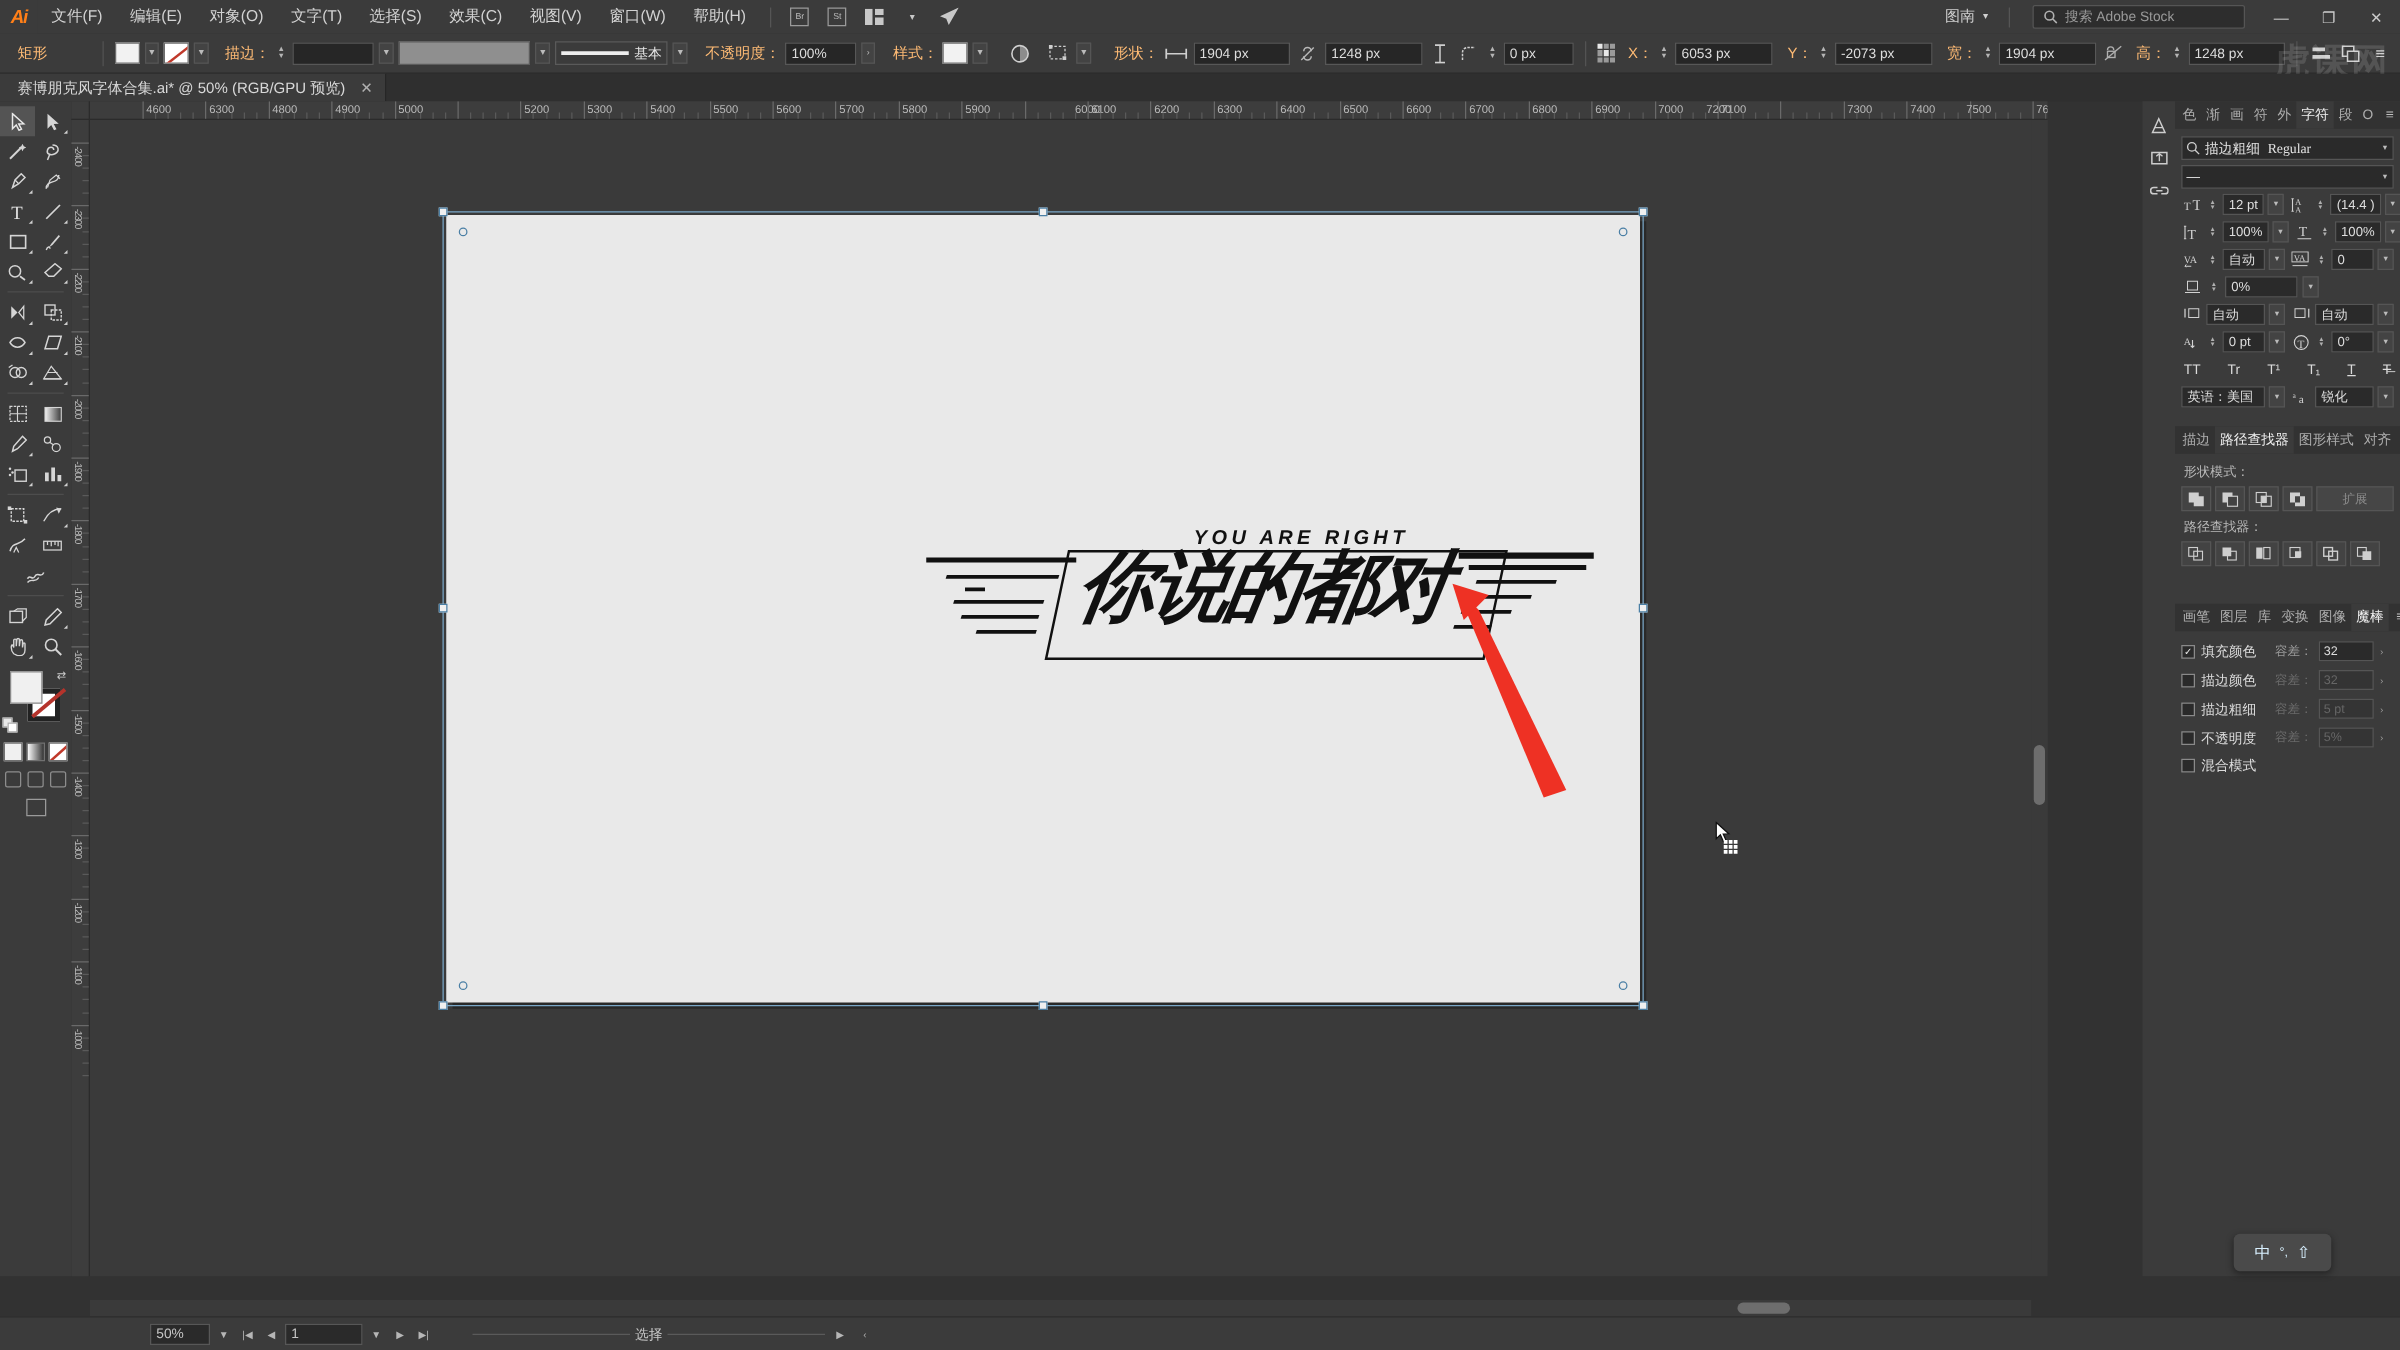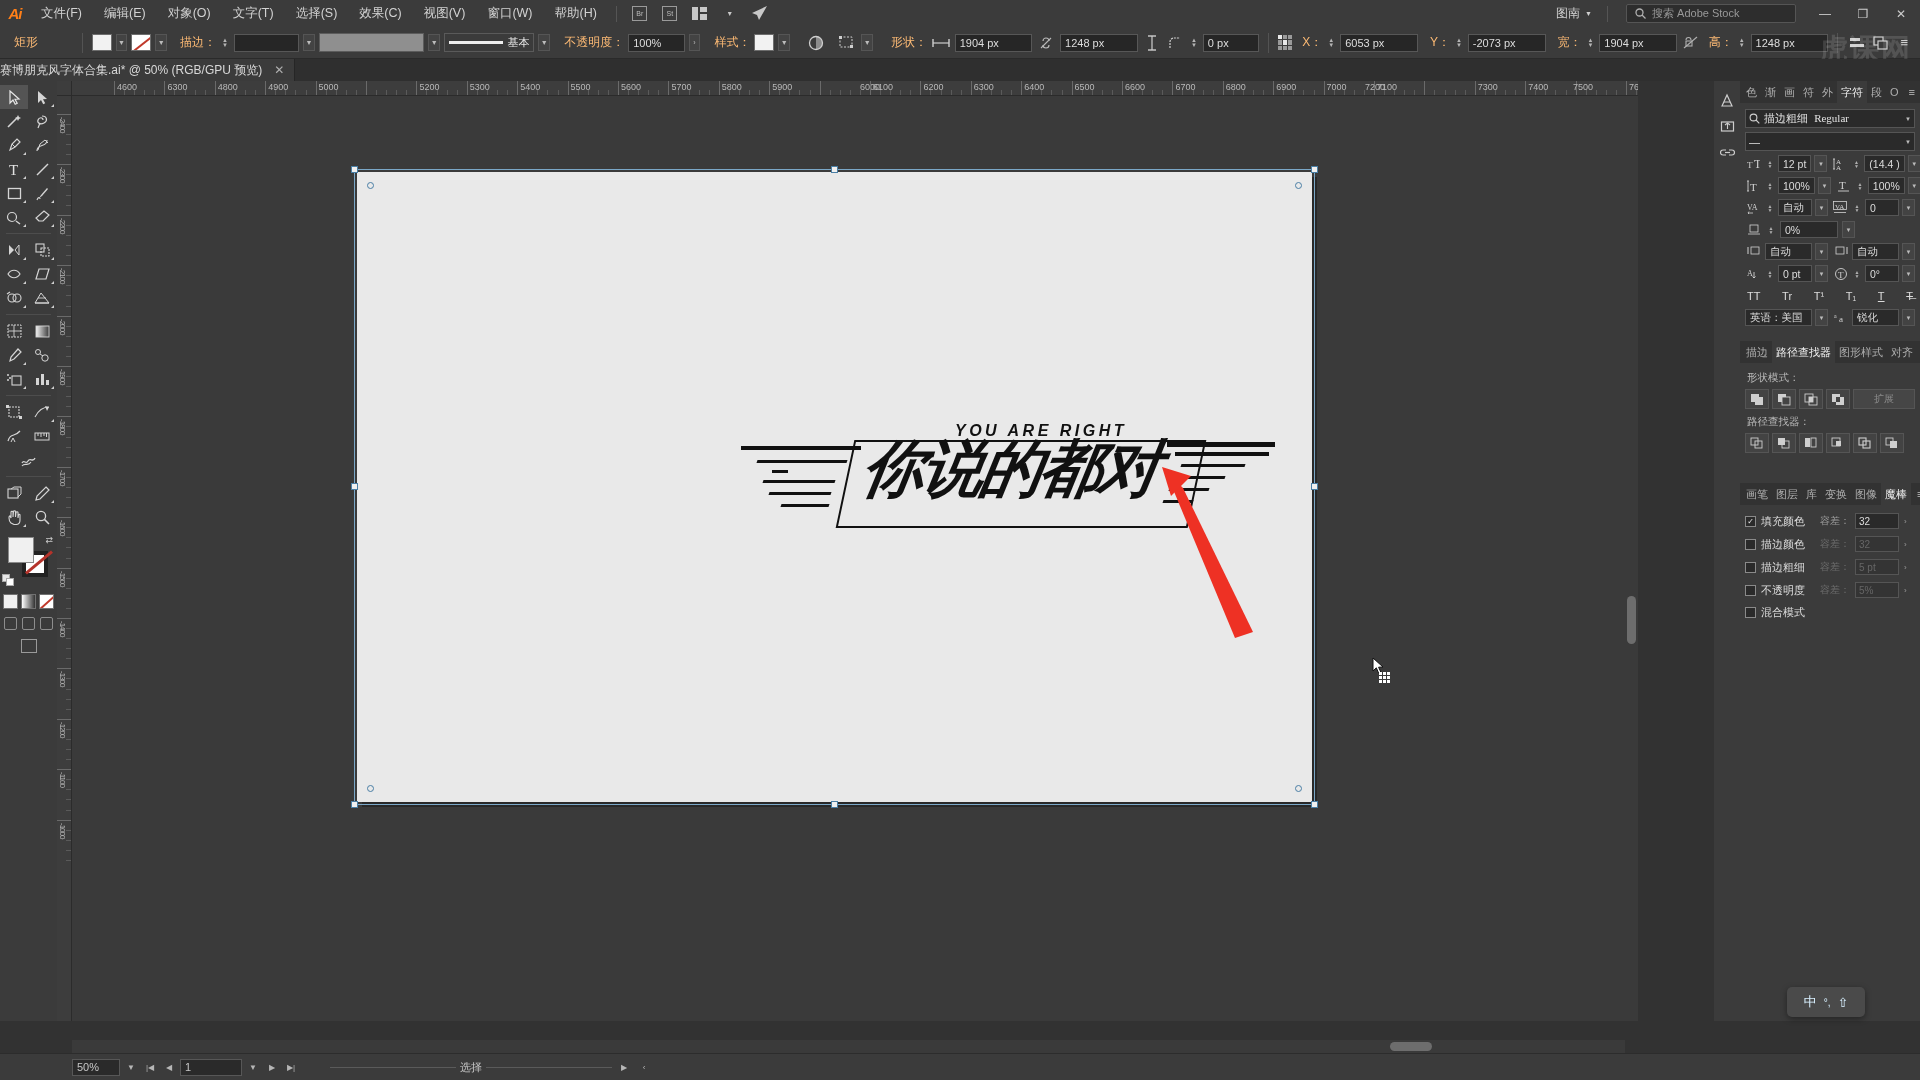--- a/index.html
+++ b/index.html
@@ -63,21 +63,21 @@
     justify-content:center; color:#ccc; font-size:12px; }
   .anchor-grid { width:16px; height:16px; display:grid;
     grid-template-columns:repeat(3,1fr); grid-template-rows:repeat(3,1fr); gap:1px; }
   .anchor-grid i { background:#9a9a9a; }
   .anchor-grid i.on { background:#e8e8e8; }
 
   
   .tabbar { position:absolute; top:59px; left:0; width:1920px; height:22px;
     background:#2f2f2f; display:flex; align-items:flex-end; }
   .doctab { height:22px; background:#3b3b3b; display:flex; align-items:center;
-    padding:0 10px 0 0; gap:12px; font-size:12px; color:#d8d8d8;
+    padding:0 10px 0 14px; gap:12px; font-size:12px; color:#d8d8d8;
     border-right:1px solid #262626; }
   .doctab .x { font-size:12px; color:#b0b0b0; }
 
   
   .ruler-h { position:absolute; top:81px; left:72px; width:1566px; height:15px;
     background:#3d3d3d; border-bottom:1px solid #2b2b2b; overflow:hidden; }
   .ruler-h .tick { position:absolute; top:0; width:1px; height:15px; background:#6a6a6a; }
   .ruler-h .minor { position:absolute; top:9px; width:1px; height:6px; background:#5a5a5a; }
   .ruler-h .lab { position:absolute; top:1px; font-size:9px; color:#b9b9b9;
     padding-left:3px; white-space:nowrap; }
@@ -166,21 +166,21 @@
   .sb-h { position:absolute; left:72px; bottom:27px; width:1553px; height:13px;
     background:#3a3a3a; }
   .sb-h .thumb { position:absolute; top:2px; left:1318px; width:42px; height:9px;
     background:#6d6d6d; border-radius:5px; }
 
   
   .statusbar { position:absolute; bottom:0; left:0; width:1920px; height:27px;
     background:#3b3b3b; display:flex; align-items:center; padding-left:72px;
     gap:3px; font-size:11px; color:#c6c6c6; border-top:1px solid #2c2c2c; }
   .zoomfield { background:#2a2a2a; border:1px solid #575757; width:48px;
-    height:17px; display:flex; align-items:center; padding:0 4px; font-size:11px; }
+    height:17px; display:flex; align-items:center; padding:0 4px; font-size:11px;margin-left:48px; }
   .nav-btn { width:16px; height:17px; display:flex; align-items:center;
     justify-content:center; color:#b6b6b6; font-size:8px; }
   .pagefield { background:#2a2a2a; border:1px solid #575757; width:62px;
     height:17px; display:flex; align-items:center; padding:0 4px; font-size:11px; }
   .status-text { margin-left:28px; display:flex; align-items:center; gap:4px;
     color:#c8c8c8; }
   .status-line { width:126px; height:1px; background:#5a5a5a; }
 
   
   .dockicons { position:absolute; top:81px; right:180px; width:26px; height:940px;

